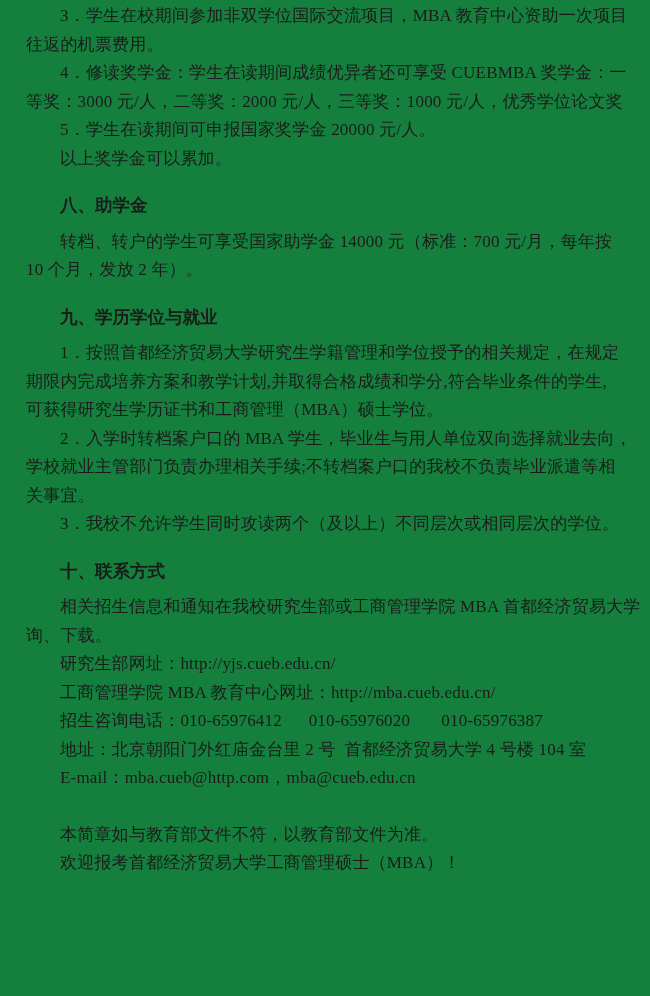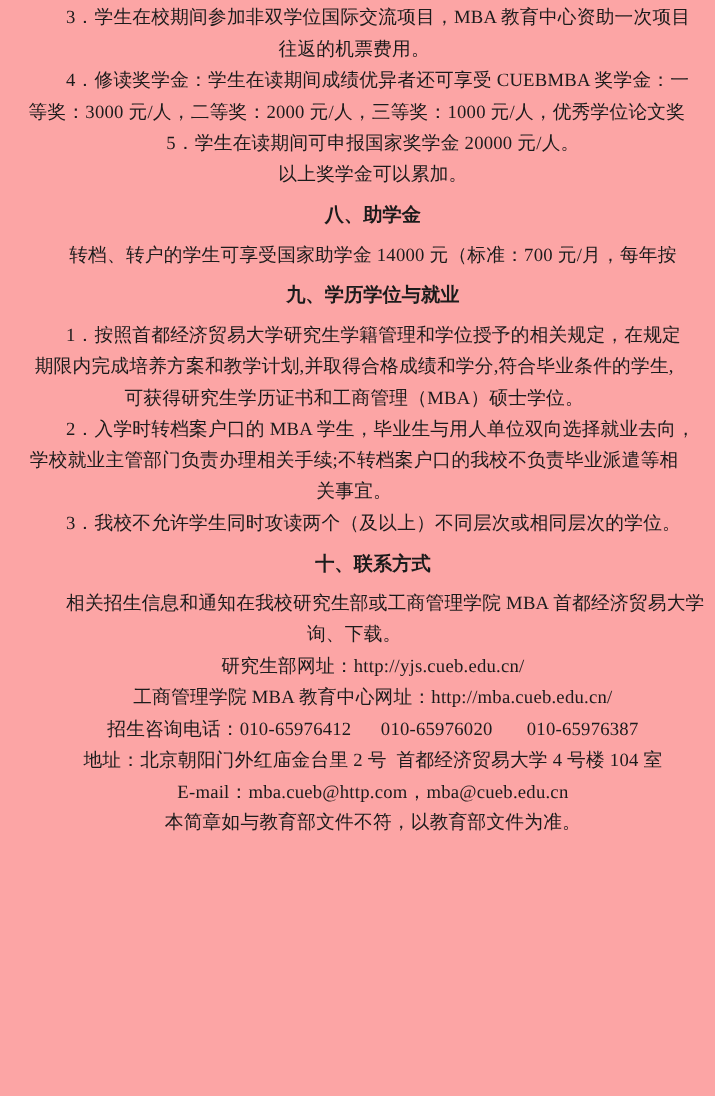--- a/index.html
+++ b/index.html
@@ -1,75 +1,76 @@
 <!DOCTYPE html>
 <html><head>
 <meta charset="utf-8">
 <style>
   html, body { margin: 0; padding: 0; background: #e8e8e8; }
   .page {
     position: relative;
     width: 650px;
     height: 996px;
     margin: 0 auto;
-    background: #fca5a5;
+    background: #15803d;
     color: #1b1b1b;
     overflow: hidden;
     box-sizing: border-box;
     padding: 2px 32px 0 26px;
     font-family: "Liberation Serif", "DejaVu Serif", serif;
-    text-align: center;
   }
   .line {
     font-size: 17px;
     line-height: 28.5px;
     white-space: pre;
     letter-spacing: 0.2px;
   }
   .indent { text-indent: 34px; }
   .heading {
     font-family: "Liberation Sans", "DejaVu Sans", sans-serif;
     font-weight: 700;
     font-size: 17.5px;
     line-height: 28.5px;
     text-indent: 34px;
-    margin-top: 8px;
+    margin-top: 18px;
     margin-bottom: 8px;
     white-space: pre;
   }
-  .mt-blank { }
+  .mt-blank { margin-top: 28px; }
 </style>
 </head>
 <body>
 
 <div class="page">
 
   <div class="line indent">3．学生在校期间参加非双学位国际交流项目，MBA 教育中心资助一次项目</div>
   <div class="line">往返的机票费用。</div>
   <div class="line indent">4．修读奖学金：学生在读期间成绩优异者还可享受 CUEBMBA 奖学金：一</div>
   <div class="line">等奖：3000 元/人，二等奖：2000 元/人，三等奖：1000 元/人，优秀学位论文奖</div>
   <div class="line indent">5．学生在读期间可申报国家奖学金 20000 元/人。</div>
   <div class="line indent">以上奖学金可以累加。</div>
 
   <div class="heading">八、助学金</div>
   <div class="line indent">转档、转户的学生可享受国家助学金 14000 元（标准：700 元/月，每年按</div>
+  <div class="line">10 个月，发放 2 年）。</div>
 
   <div class="heading">九、学历学位与就业</div>
   <div class="line indent">1．按照首都经济贸易大学研究生学籍管理和学位授予的相关规定，在规定</div>
   <div class="line">期限内完成培养方案和教学计划,并取得合格成绩和学分,符合毕业条件的学生,</div>
   <div class="line">可获得研究生学历证书和工商管理（MBA）硕士学位。</div>
   <div class="line indent">2．入学时转档案户口的 MBA 学生，毕业生与用人单位双向选择就业去向，</div>
   <div class="line">学校就业主管部门负责办理相关手续;不转档案户口的我校不负责毕业派遣等相</div>
   <div class="line">关事宜。</div>
   <div class="line indent">3．我校不允许学生同时攻读两个（及以上）不同层次或相同层次的学位。</div>
 
   <div class="heading">十、联系方式</div>
   <div class="line indent">相关招生信息和通知在我校研究生部或工商管理学院 MBA 首都经济贸易大学</div>
   <div class="line">询、下载。</div>
   <div class="line indent">研究生部网址：http://yjs.cueb.edu.cn/</div>
   <div class="line indent">工商管理学院 MBA 教育中心网址：http://mba.cueb.edu.cn/</div>
   <div class="line indent">招生咨询电话：010-65976412      010-65976020       010-65976387</div>
   <div class="line indent">地址：北京朝阳门外红庙金台里 2 号  首都经济贸易大学 4 号楼 104 室</div>
   <div class="line indent">E-mail：mba.cueb@http.com，mba@cueb.edu.cn</div>
 
   <div class="line indent mt-blank">本简章如与教育部文件不符，以教育部文件为准。</div>
+  <div class="line indent">欢迎报考首都经济贸易大学工商管理硕士（MBA）！</div>
 
 </div>
 
 </body></html>

